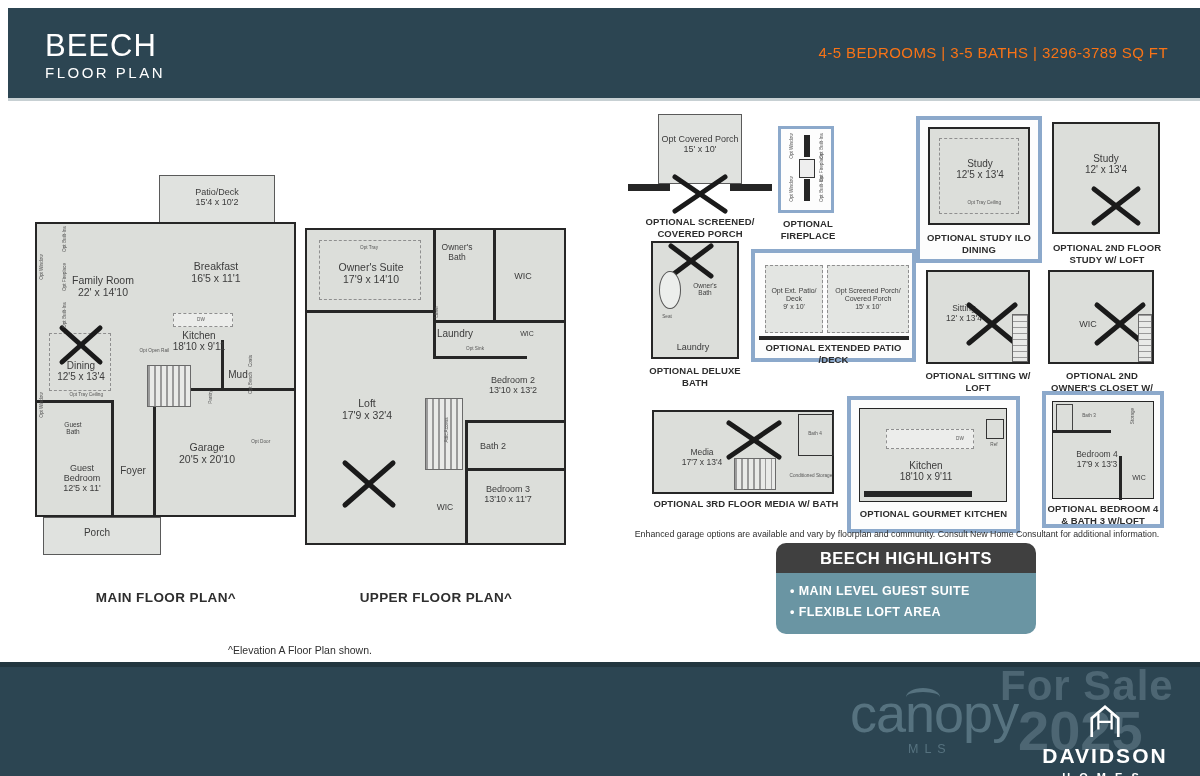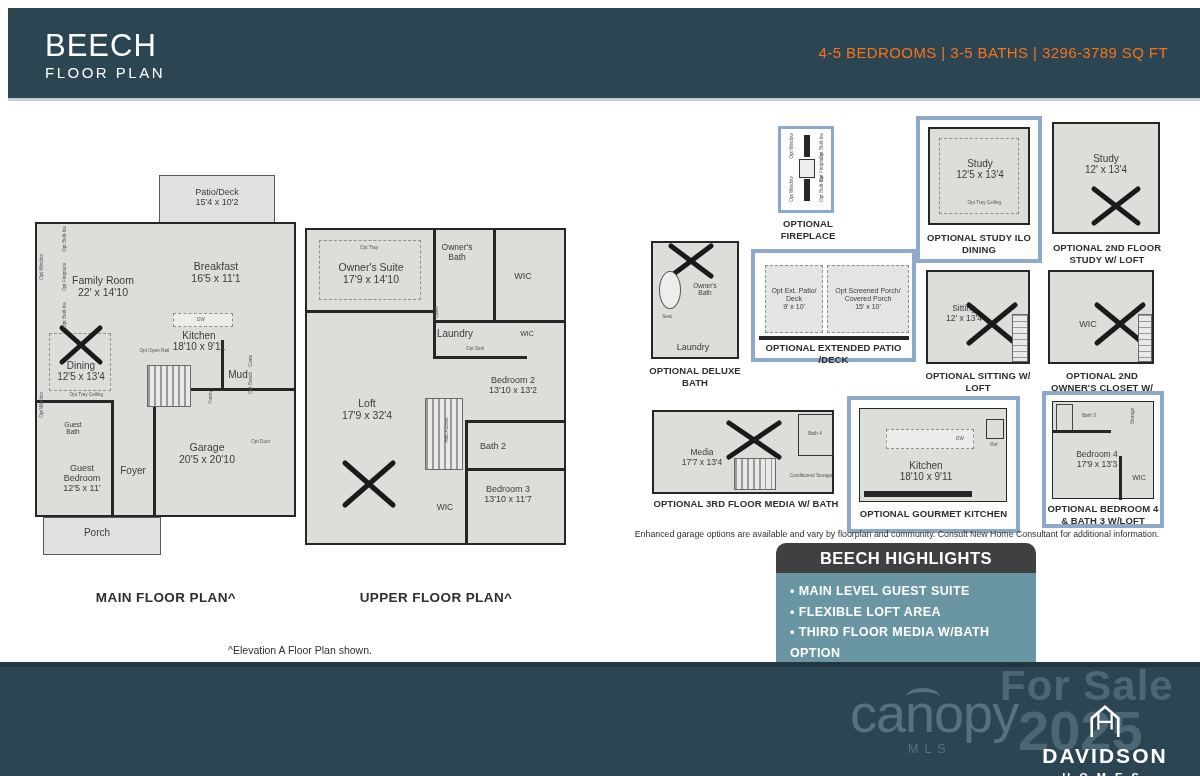--- a/index.html
+++ b/index.html
@@ -137,20 +137,31 @@
     <div class="rlr" style="left:142px;top:202px;">Attic Access</div>
     <div class="rl f9" style="left:188px;top:218px;">Bath 2</div>
     <div class="rl f9" style="left:203px;top:266px;"><span>Bedroom 3</span><span class="dims">13'10 x 11'7</span></div>
     <div class="rl f8" style="left:140px;top:280px;">WIC</div>
   </div>
 
   <div class="plancap" style="left:35px;top:590px;width:262px;">MAIN FLOOR PLAN^</div>
   <div class="plancap" style="left:305px;top:590px;width:262px;">UPPER FLOOR PLAN^</div>
   <div class="abs" style="left:160px;top:644px;width:280px;text-align:center;font-size:10.5px;color:#2f2f2f;">^Elevation A Floor Plan shown.</div>
 
+  <div class="abs" style="left:628px;top:112px;width:144px;height:130px;">
+    <div class="pl2" style="left:30px;top:2px;width:84px;height:70px;"></div>
+    <div class="w" style="left:0;top:72px;width:42px;height:7px;"></div>
+    <div class="w" style="left:102px;top:72px;width:42px;height:7px;"></div>
+    <div class="rl f9 wr" style="left:72px;top:32px;width:80px;"><span>Opt Covered Porch</span><span class="dims">15' x 10'</span></div>
+    <svg class="xm" style="left:72px;top:82px;width:50px;height:34px;" viewBox="0 0 10 10" preserveAspectRatio="none">
+        <line x1="0" y1="0" x2="10" y2="10"></line>
+        <line x1="0" y1="10" x2="10" y2="0"></line>
+      </svg>
+    <div class="oc" style="top:104px;">OPTIONAL SCREENED/ COVERED PORCH</div>
+  </div>
 
   <div class="abs" style="left:770px;top:126px;width:76px;height:112px;">
     <div class="bf3" style="left:8px;top:0;width:56px;height:87px;">
       <div class="w" style="left:23px;top:6px;width:6px;height:22px;"></div>
       <div class="abs" style="left:18px;top:30px;width:14px;height:17px;border:1.5px solid #333;background:#eee;"></div>
       <div class="w" style="left:23px;top:50px;width:6px;height:22px;"></div>
       <div class="rlr" style="left:11px;top:17px;">Opt Window</div>
       <div class="rlr" style="left:41px;top:17px;">Opt Built-Ins</div>
       <div class="rlr" style="left:41px;top:39px;">Opt Fireplace</div>
       <div class="rlr" style="left:11px;top:60px;">Opt Window</div>
@@ -268,21 +279,20 @@
   </div>
 
   <div class="abs" style="left:628px;top:529px;width:538px;text-align:center;font-size:8.8px;color:#2f2f2f;">Enhanced garage options are available and vary by floorplan and community.  Consult New Home Consultant for additional information.</div>
 
   <div class="abs" style="left:776px;top:543px;width:260px;">
     <div class="hl-head">BEECH HIGHLIGHTS</div>
     <div class="hl-body">
       <ul>
         <li>MAIN LEVEL GUEST SUITE</li>
         <li>FLEXIBLE LOFT AREA</li>
-        <li>THIRD FLOOR MEDIA W/BATH OPTION</li>
       </ul>
     </div>
   </div>
 
   <div class="bar" style="left:0;top:662px;width:1200px;height:114px;">
     <div class="abs" style="left:0;top:0;width:1200px;height:5px;background:#22363f;"></div>
 
     <div class="canopy" style="left:850px;top:20px;">canopy</div>
     <div class="abs" style="left:906px;top:26px;width:34px;height:15px;border-top:4px solid #56727f;border-radius:50% 50% 0 0;z-index:1;"></div>
     <div class="abs" style="left:908px;top:80px;font-size:12.5px;letter-spacing:6px;color:#56727f;z-index:1;">MLS</div>

